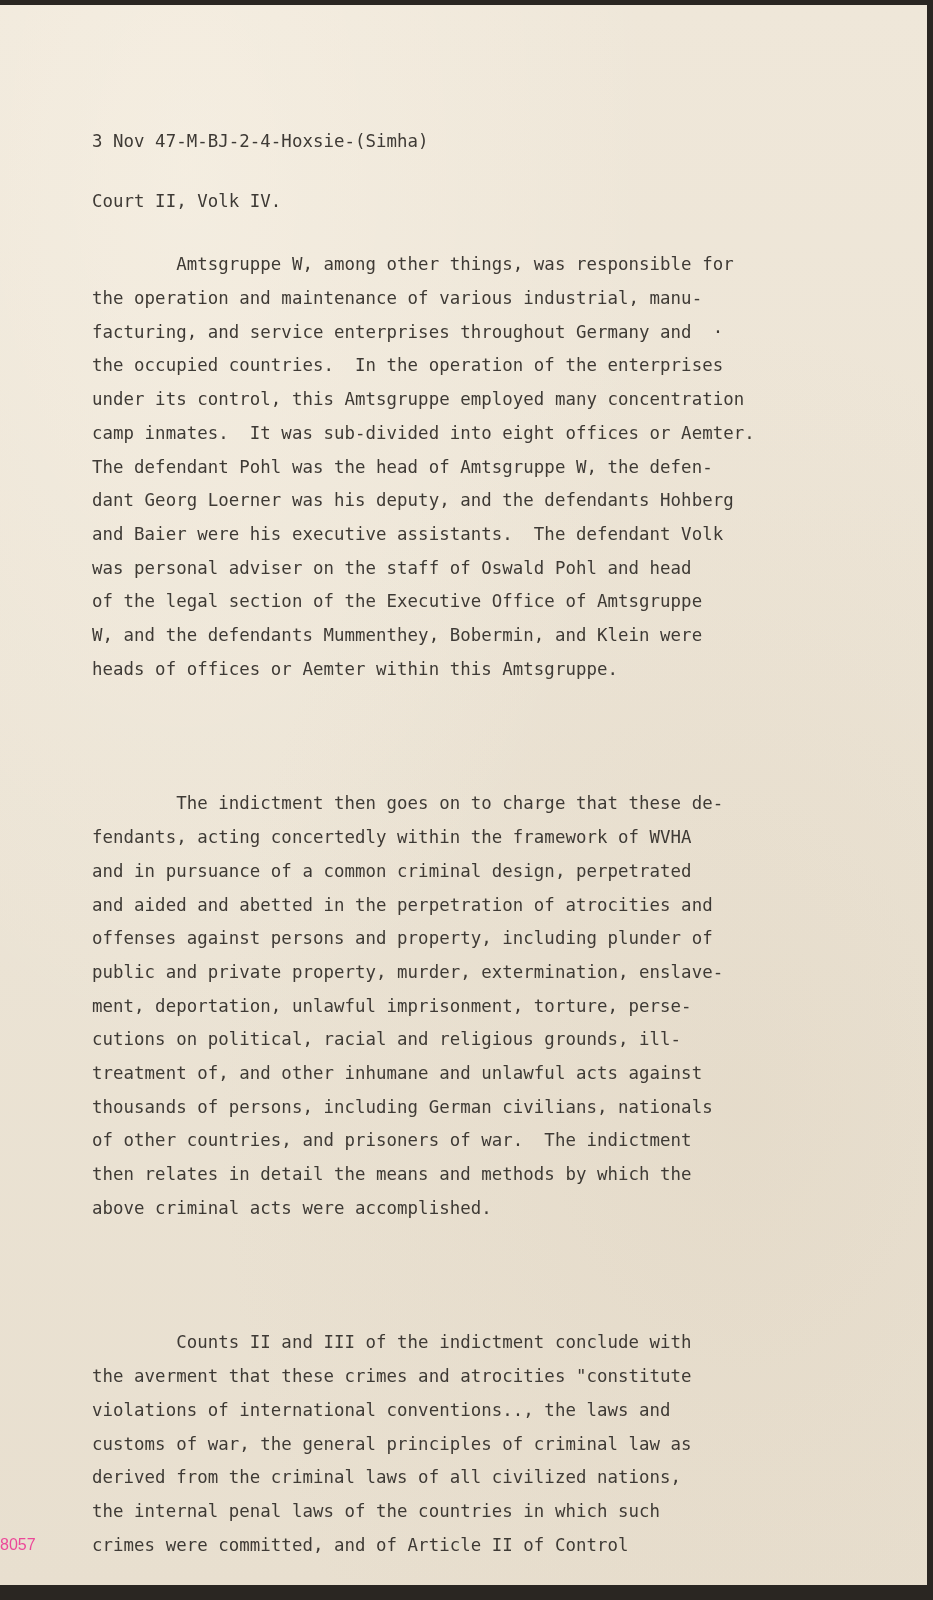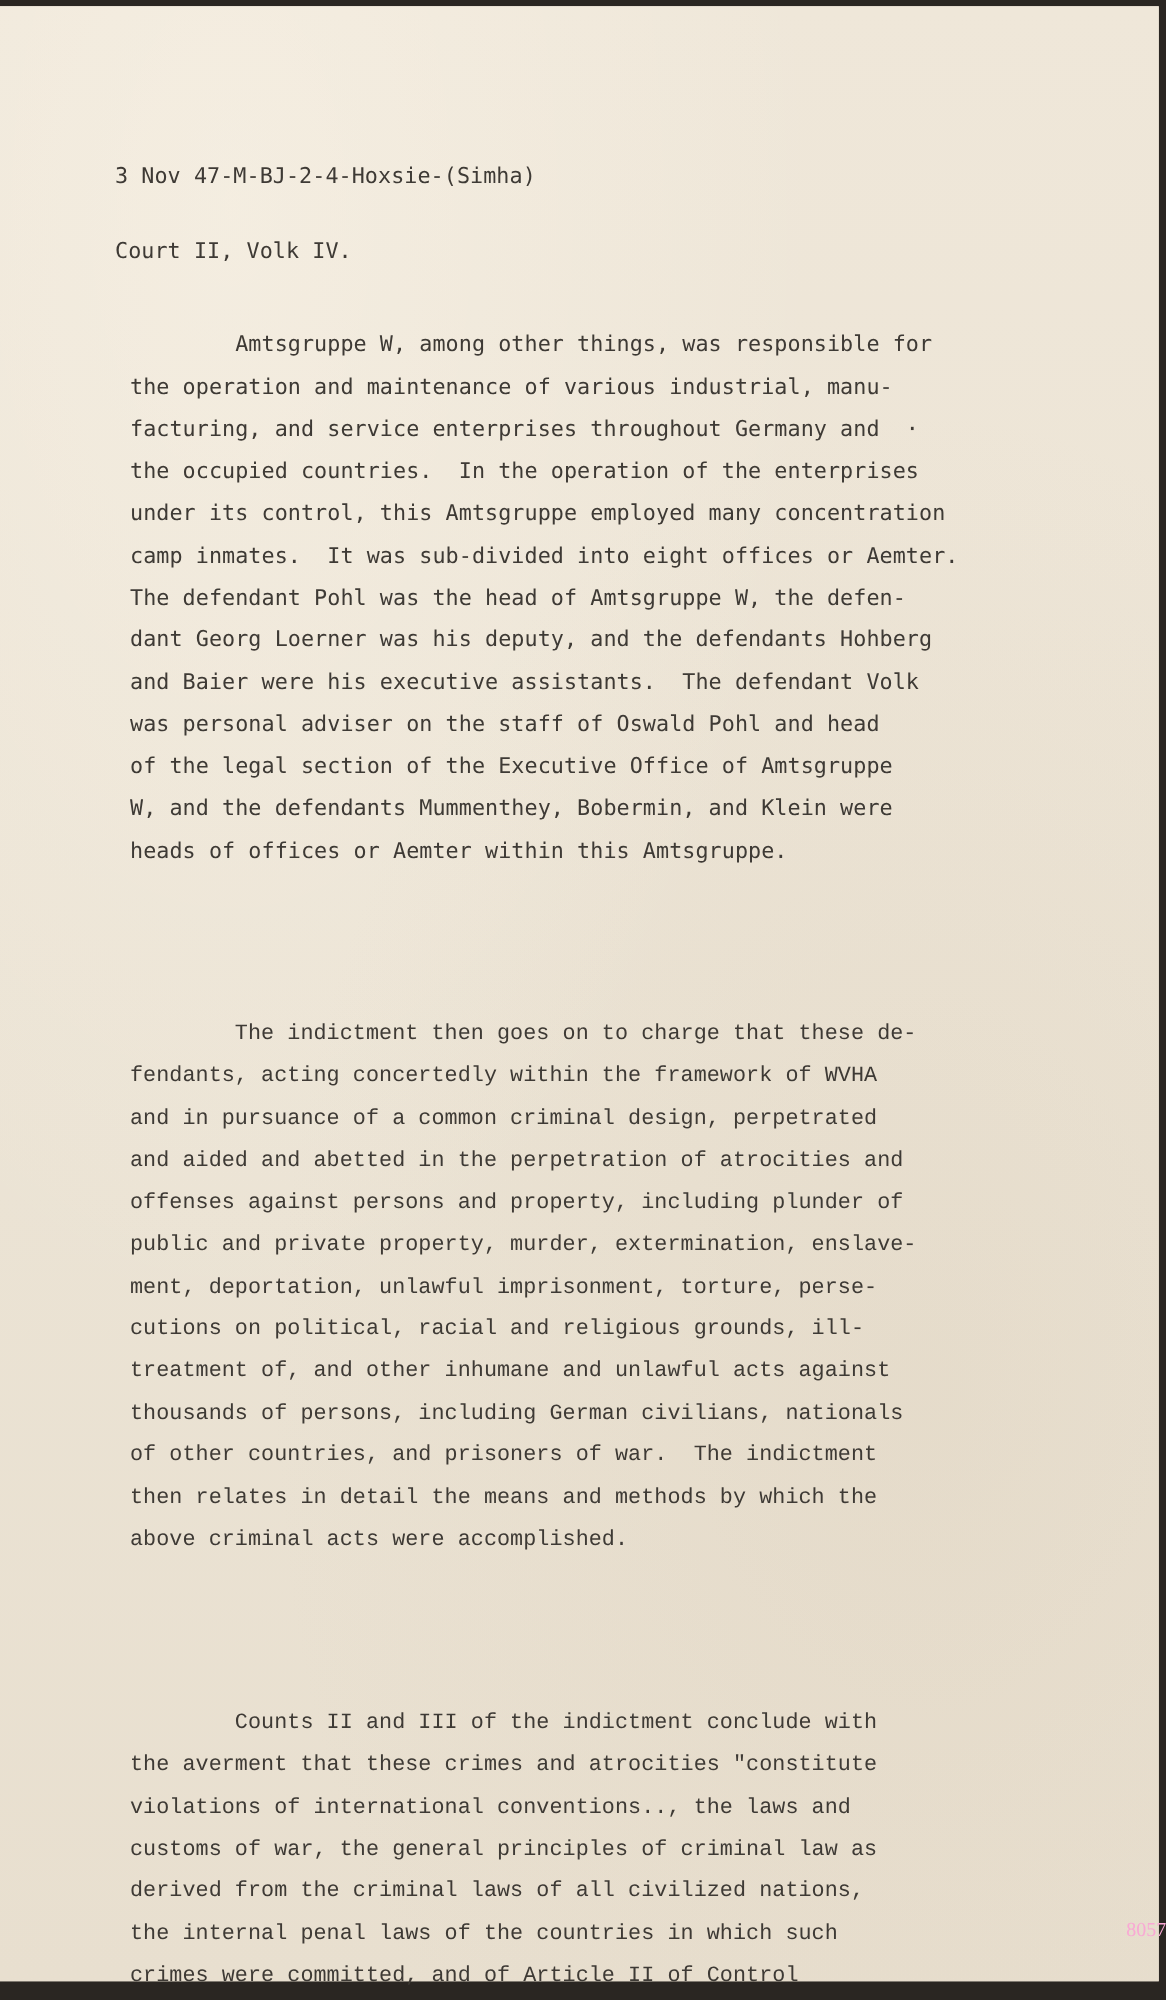--- a/index.html
+++ b/index.html
@@ -36,32 +36,32 @@
   .header {
     left: 92px;
     top: 86px;
     line-height: 20px;
   }
   .body {
     left: 92px;
     top: 176px;
     line-height: 33.7px;
   }
-  .para { margin: 12px; }
-  .para + .para { margin-top: 33.7px; font-family: Liberation Mono, monospace; }
+  .para { margin: 0; }
+  .para + .para { margin-top: 33.7px; }
   .line { display: block; height: 33.7px; }
   .pagenum {
     position: absolute;
     left: 0;
     width: 933px;
     top: 1536px;
-    text-align: right;
-    font-family: Liberation Serif, serif;
+    text-align: left;
+    font-family: Liberation Sans, sans-serif;
     font-size: 16px;
-    color: #f9a8d4;
+    color: #ec4899;
   }
 </style>
 </head>
 <body>
 
 <div class="page">
   <div class="text header">
     <span class="line-h" style="display:block">3 Nov 47-M-BJ-2-4-Hoxsie-(Simha)</span>
     <span class="line-h" style="display:block">Court II, Volk IV.</span>
   </div>

